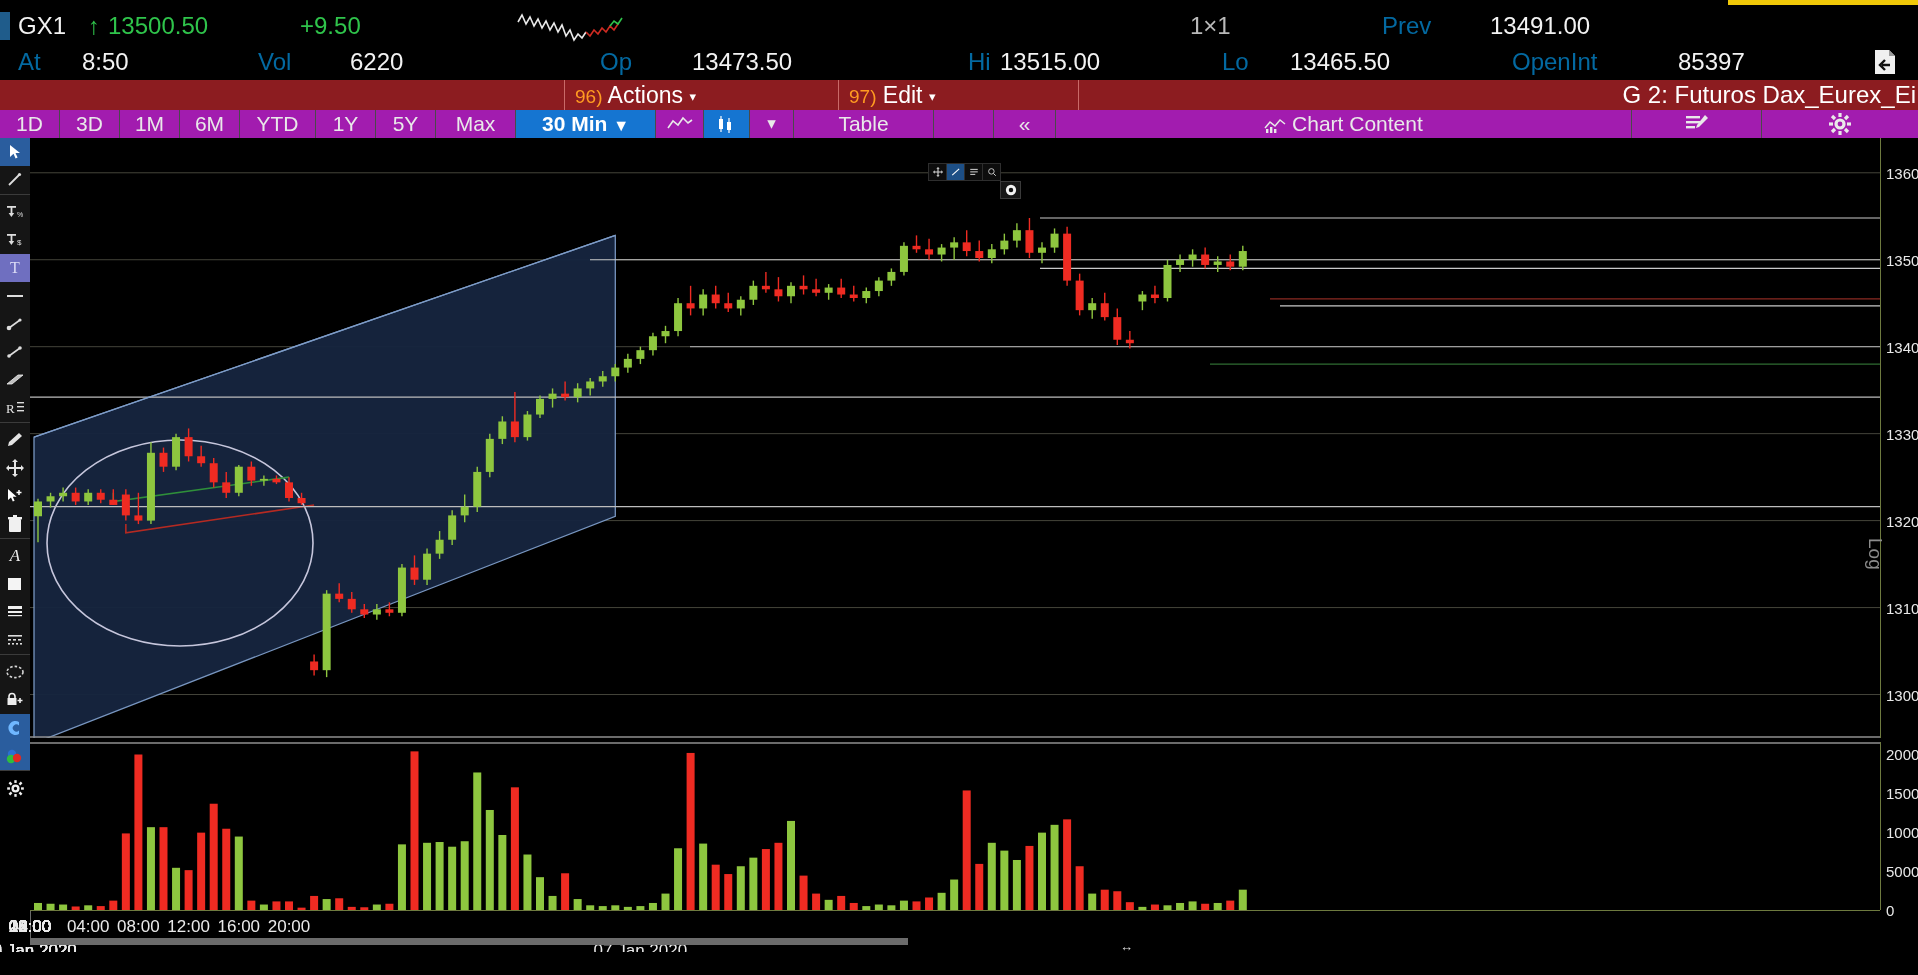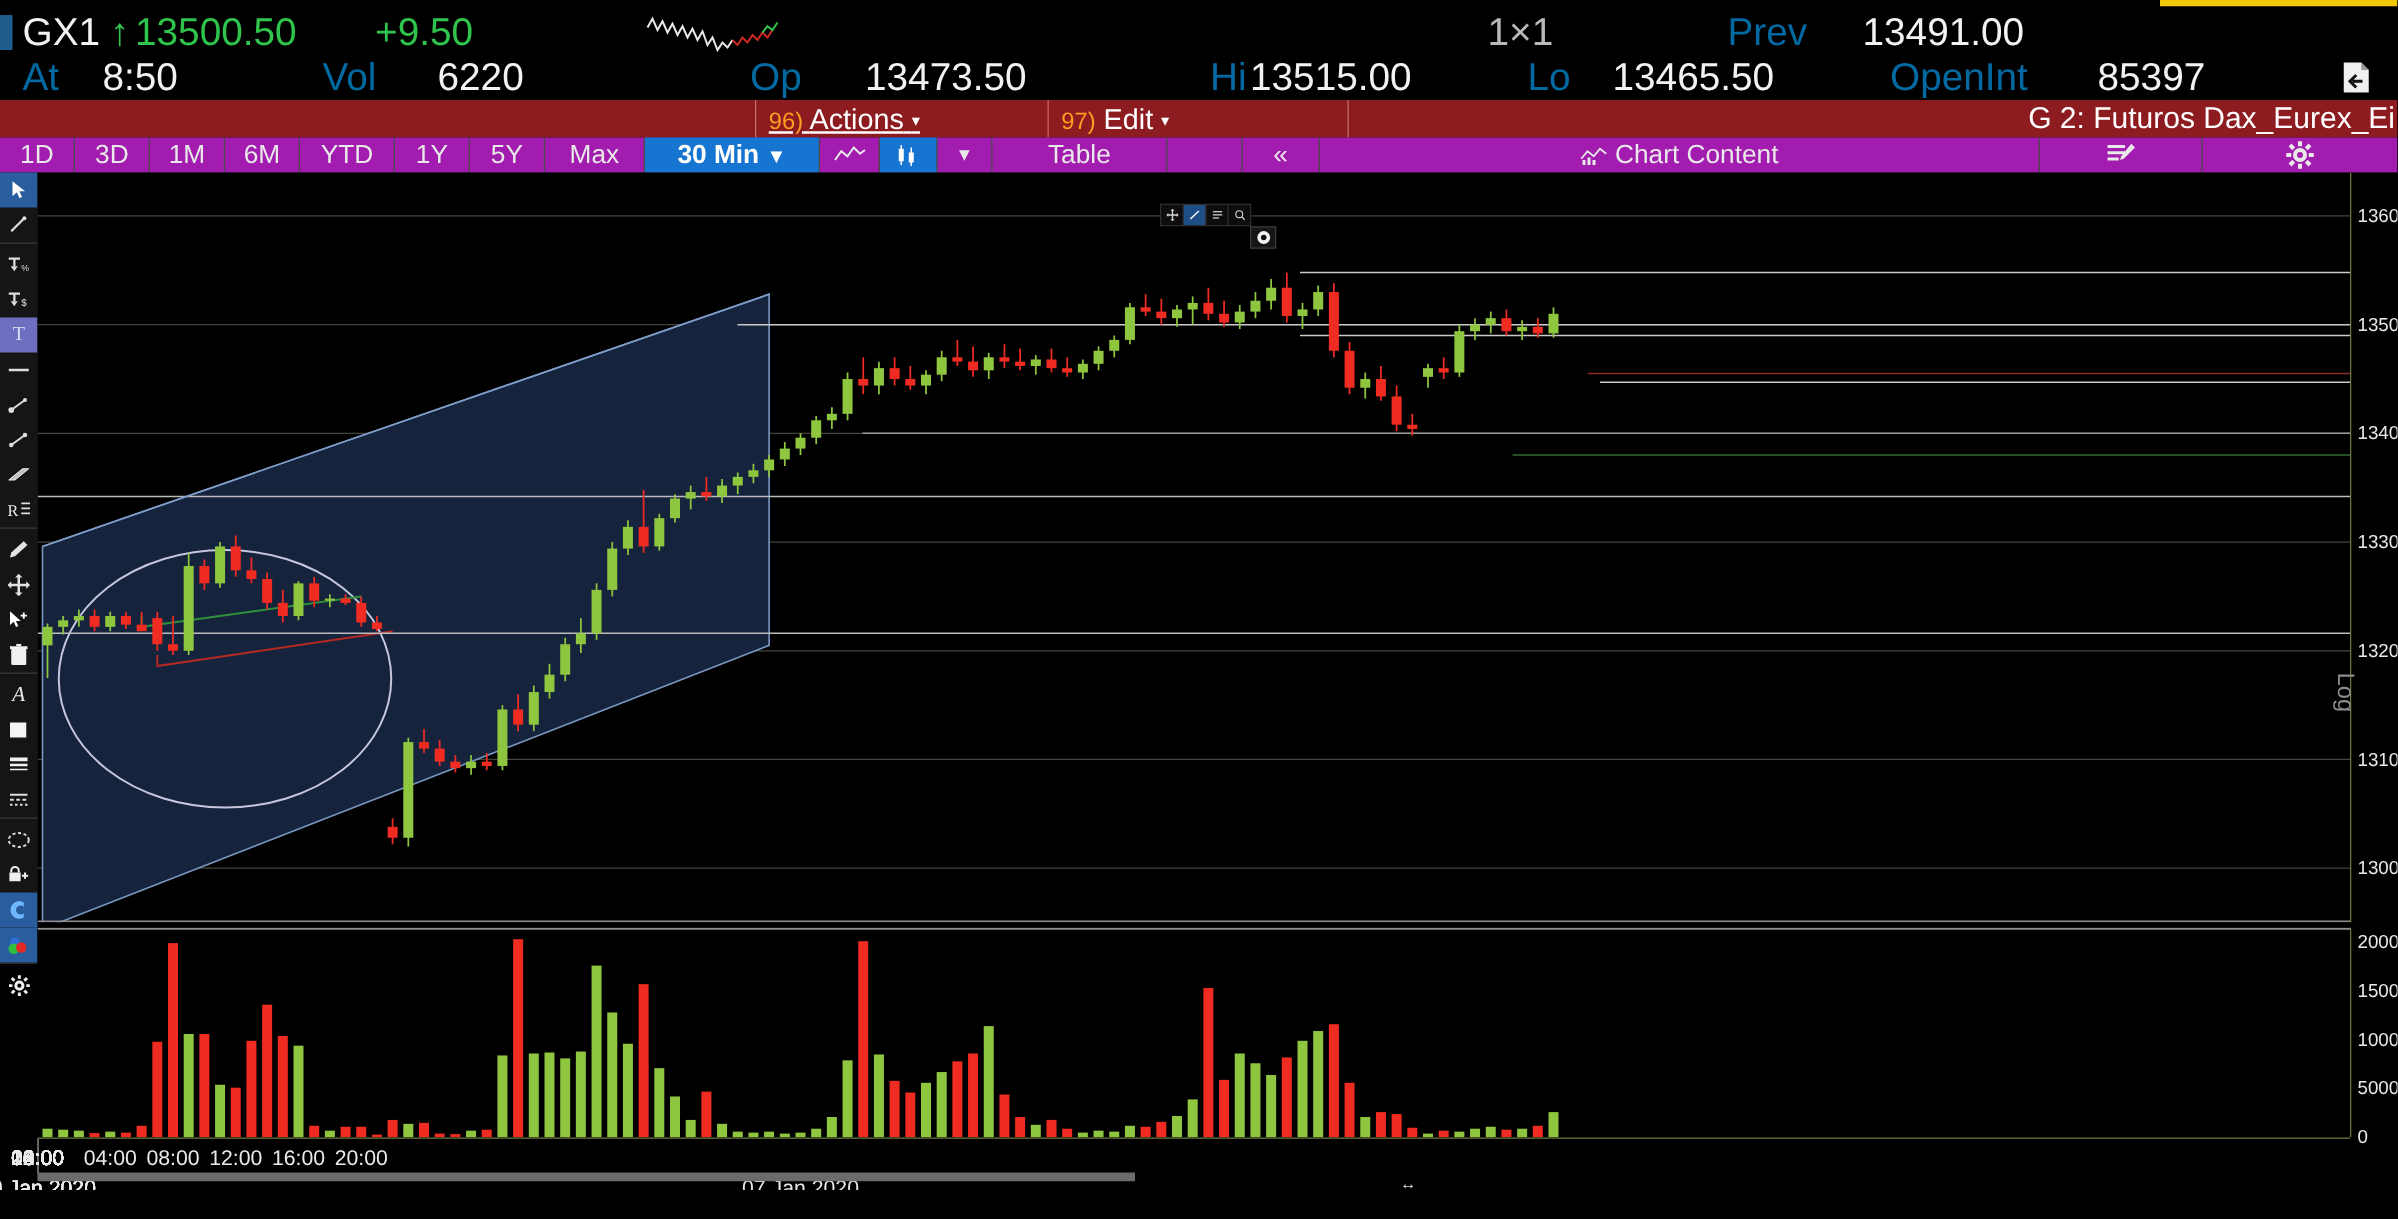--- a/index.html
+++ b/index.html
@@ -6,21 +6,21 @@
   body{width:1918px;height:975px;overflow:hidden;
        font-family:"Liberation Sans","DejaVu Sans",sans-serif;
        -webkit-font-smoothing:none;}
   .app{position:relative;width:1918px;height:975px;background:#000;}
 
   
   .topbar{position:absolute;left:0;top:0;width:1918px;height:10px;background:#000;}
   .topbar .accent{position:absolute;right:0;top:0;width:190px;height:5px;background:#f0c808;}
   .quote{position:absolute;left:0;top:8px;width:1918px;height:72px;background:#000;}
   .qrow{position:relative;height:36px;}
-  .qcell{position:absolute;top:0;height:36px;line-height:36px;font-size:31px;white-space:nowrap;letter-spacing:0px;}
+  .qcell{position:absolute;top:0;height:36px;line-height:36px;font-size:24px;white-space:nowrap;letter-spacing:0px;}
   .white{color:#f2f2f2;} .green{color:#2fc44b;} .orange{color:#0369a1;} .grey{color:#b9b9b9;}
   .bluebox{position:absolute;left:0;top:4px;width:10px;height:28px;background:#1f5c8b;}
   .sparkwrap{position:absolute;left:516px;top:2px;width:110px;height:34px;}
 
   
   .cmdbar{position:absolute;left:0;top:80px;width:1918px;height:30px;background:#8c1c20;}
   .tickerbox{position:absolute;left:0;top:0;width:592px;height:30px;background:#ffa929;color:#111;
              font-size:24px;line-height:30px;padding-left:6px;box-sizing:border-box;}
   .cmdbtn{position:absolute;top:0;height:30px;line-height:30px;color:#fff;font-size:23px;
           border-left:1px solid #c96a68;box-sizing:border-box;padding:0 10px;white-space:nowrap;}
@@ -121,21 +121,21 @@
         <svg width="30" height="30" viewBox="0 0 30 30">
           <path d="M5 3 h14 l6 6 v18 H5 Z" fill="#f0f0f0"></path>
           <path d="M19 3 v6 h6 Z" fill="#9a9a9a"></path>
           <path d="M20 18 h-8 M15 13 l-5 5 l5 5" stroke="#111" stroke-width="2.4" fill="none"></path>
         </svg>
       </div>
     </div>
   </div>
 
   <div class="cmdbar">
-    <div class="cmdbtn" style="left:604px;width:246px;text-decoration:underline;">
+    <div class="cmdbtn" style="left:564px;width:246px;">
       <span class="cmdnum">96)</span>
       <span>Actions</span>
       <span class="caret">▾</span>
     </div>
     <div class="cmdbtn" style="left:838px;width:240px;">
       <span class="cmdnum">97)</span>
       <span>Edit</span>
       <span class="caret">▾</span>
     </div>
     <div class="cmdspacer"></div>

